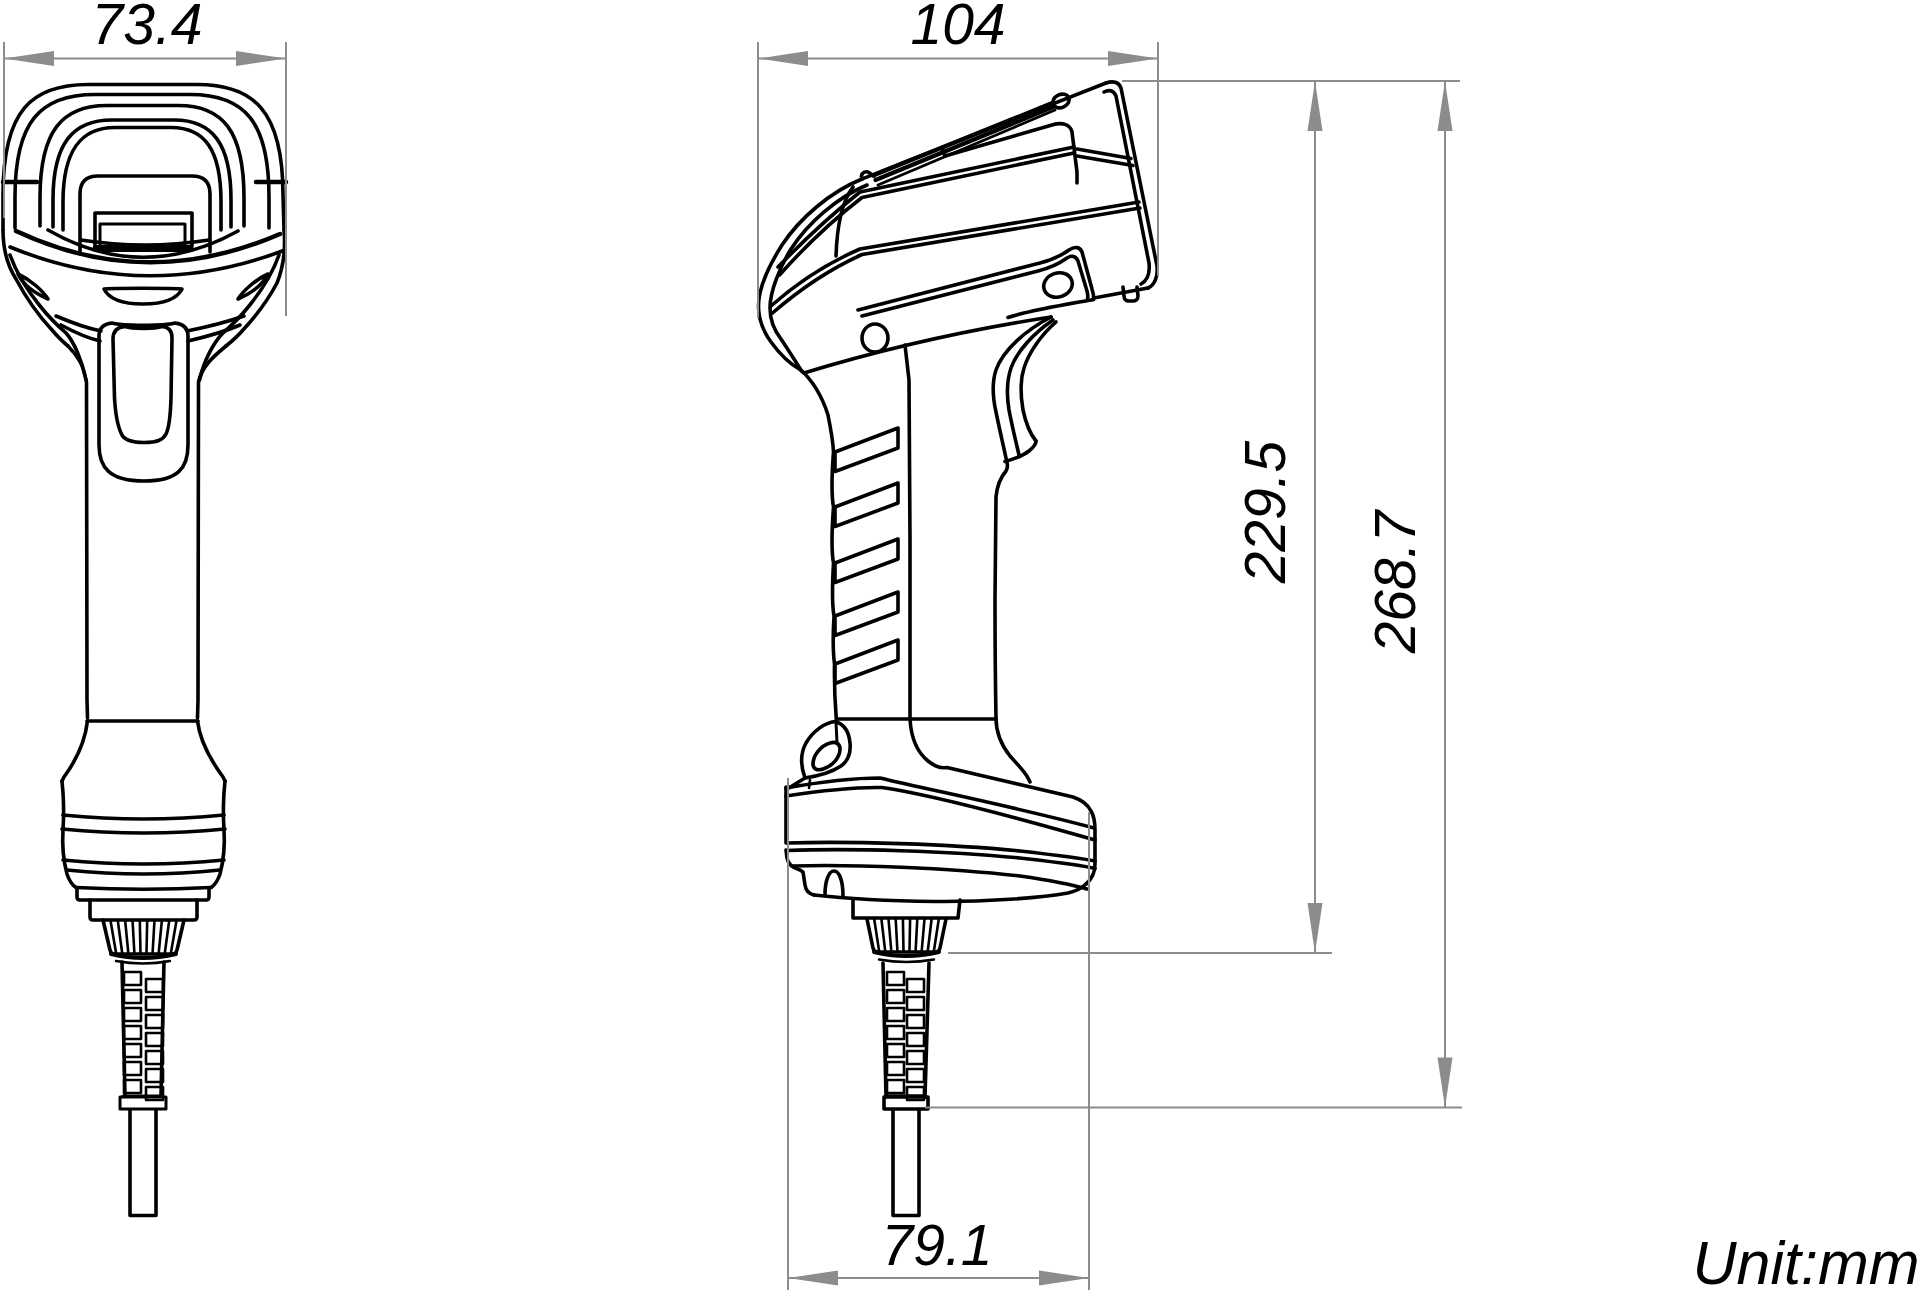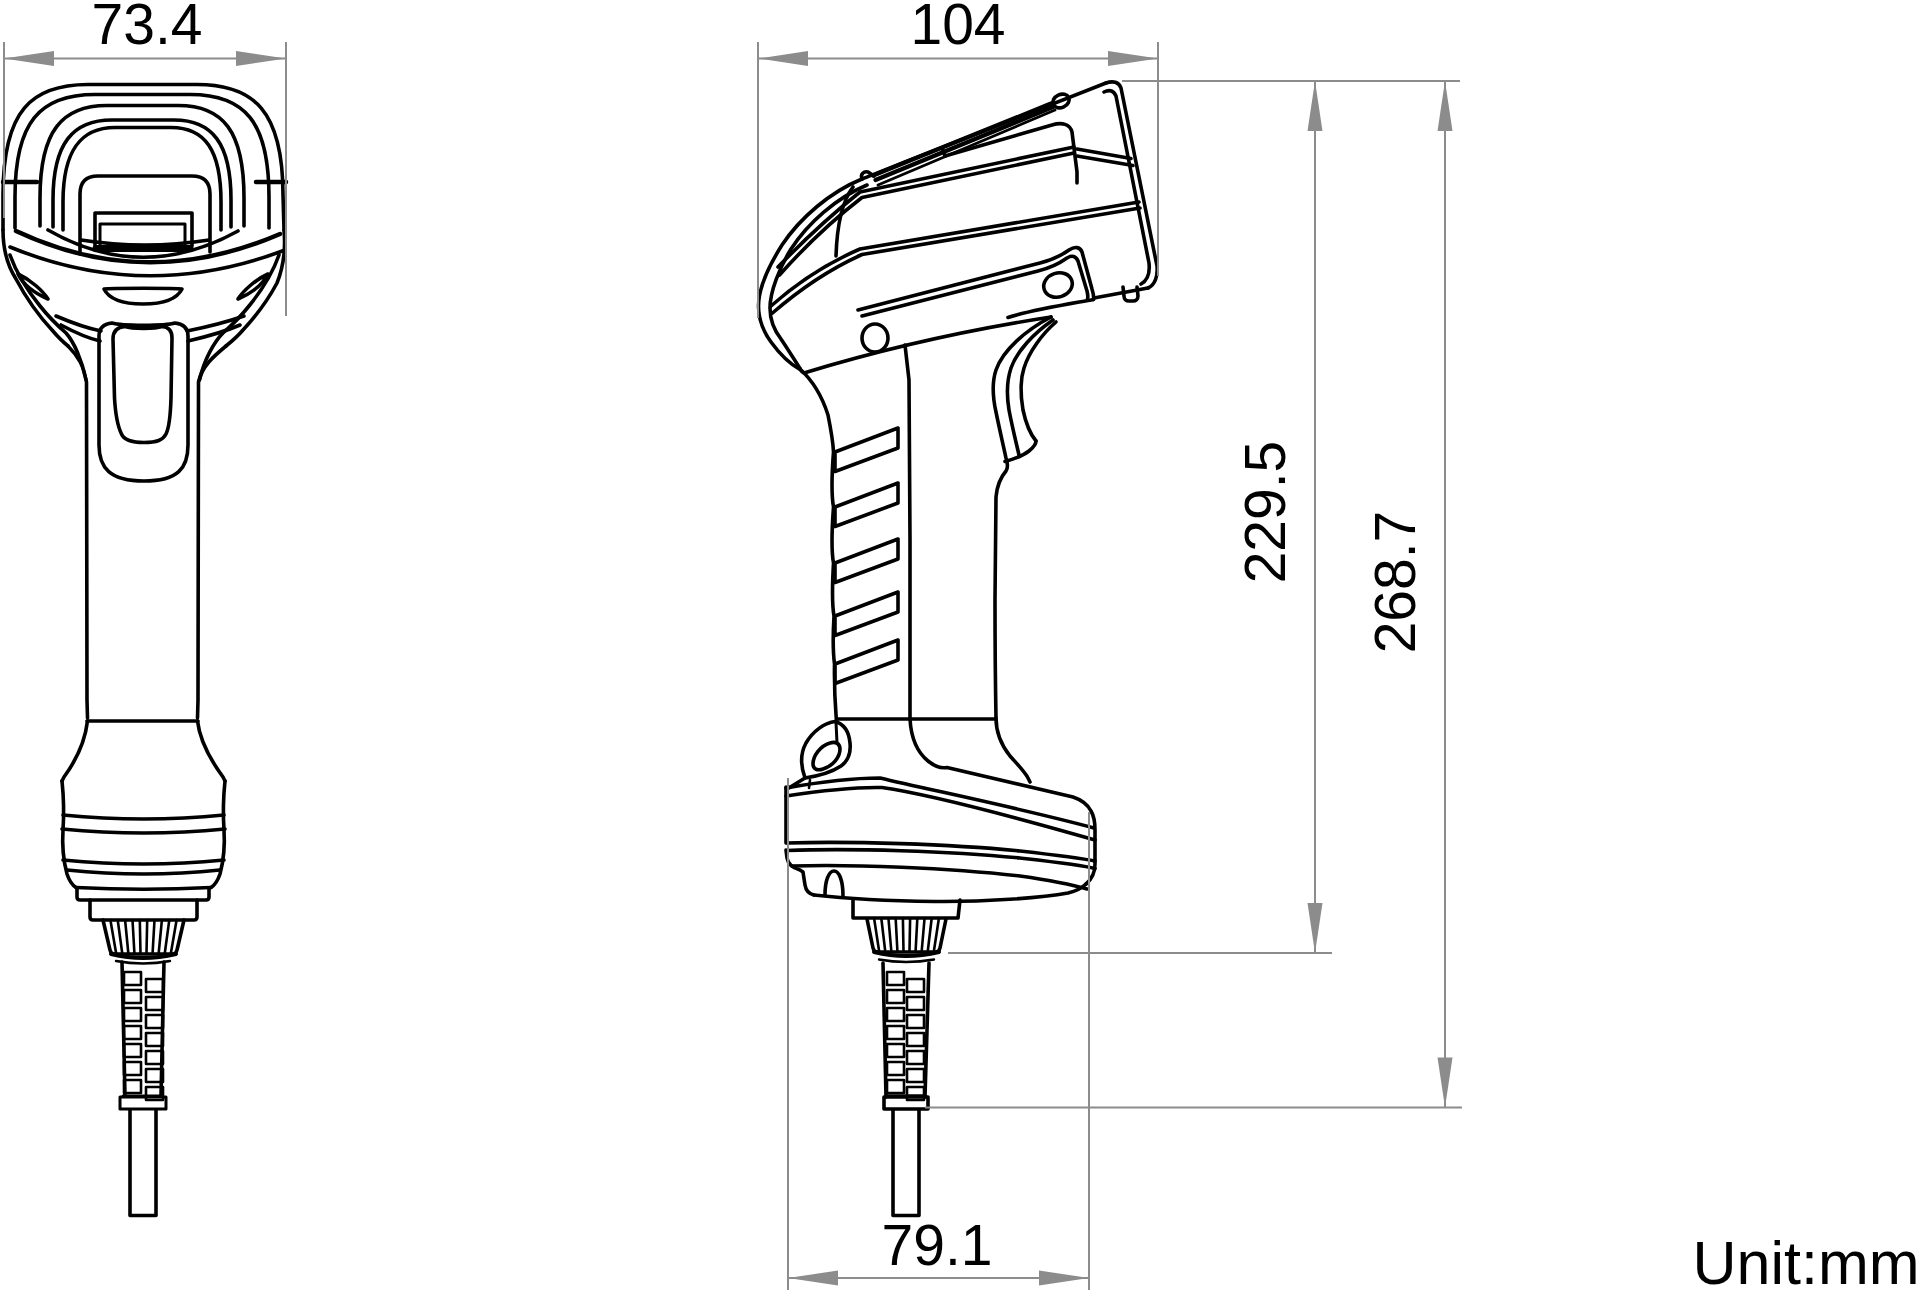--- a/index.html
+++ b/index.html
@@ -1,16 +1,16 @@
 <!DOCTYPE html>
 <html><head>
 <meta charset="utf-8">
 <style>
   html,body{margin:0;padding:0;background:#fff;}
-  .wrap{width:1920px;height:1293px;position:relative;background:#fff;overflow:hidden;}
+  .wrap{width:1920px;height:1293px;position:relative;background:#fff;overflow:hidden;font-style:italic;}
   svg{display:block;}
   text{font-family:"Liberation Sans", sans-serif;fill:#000;}
 </style>
 </head>
 <body>
 <div class="wrap">
 <svg width="1920" height="1293" viewBox="0 0 1920 1293">
 <g fill="none" stroke="#000" stroke-width="3.6" stroke-linecap="round" stroke-linejoin="round">
 
 <g id="front">

